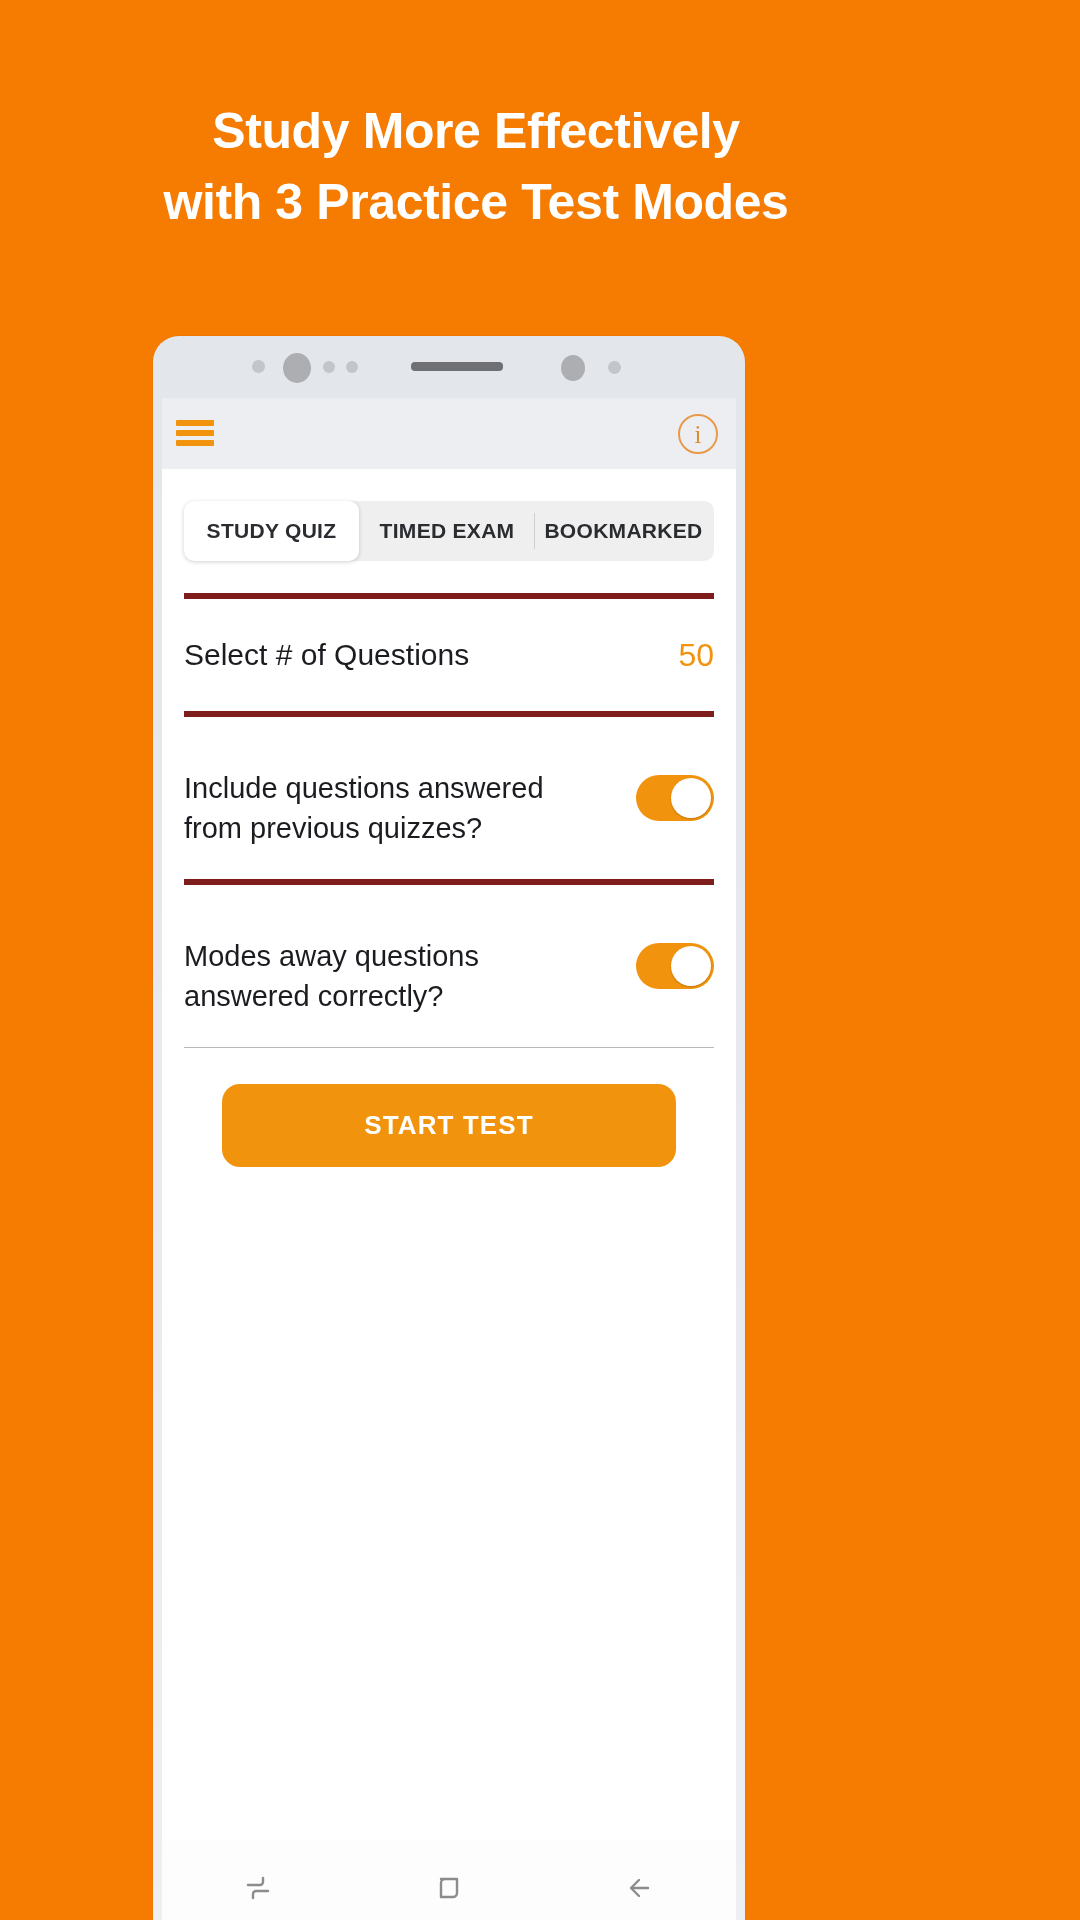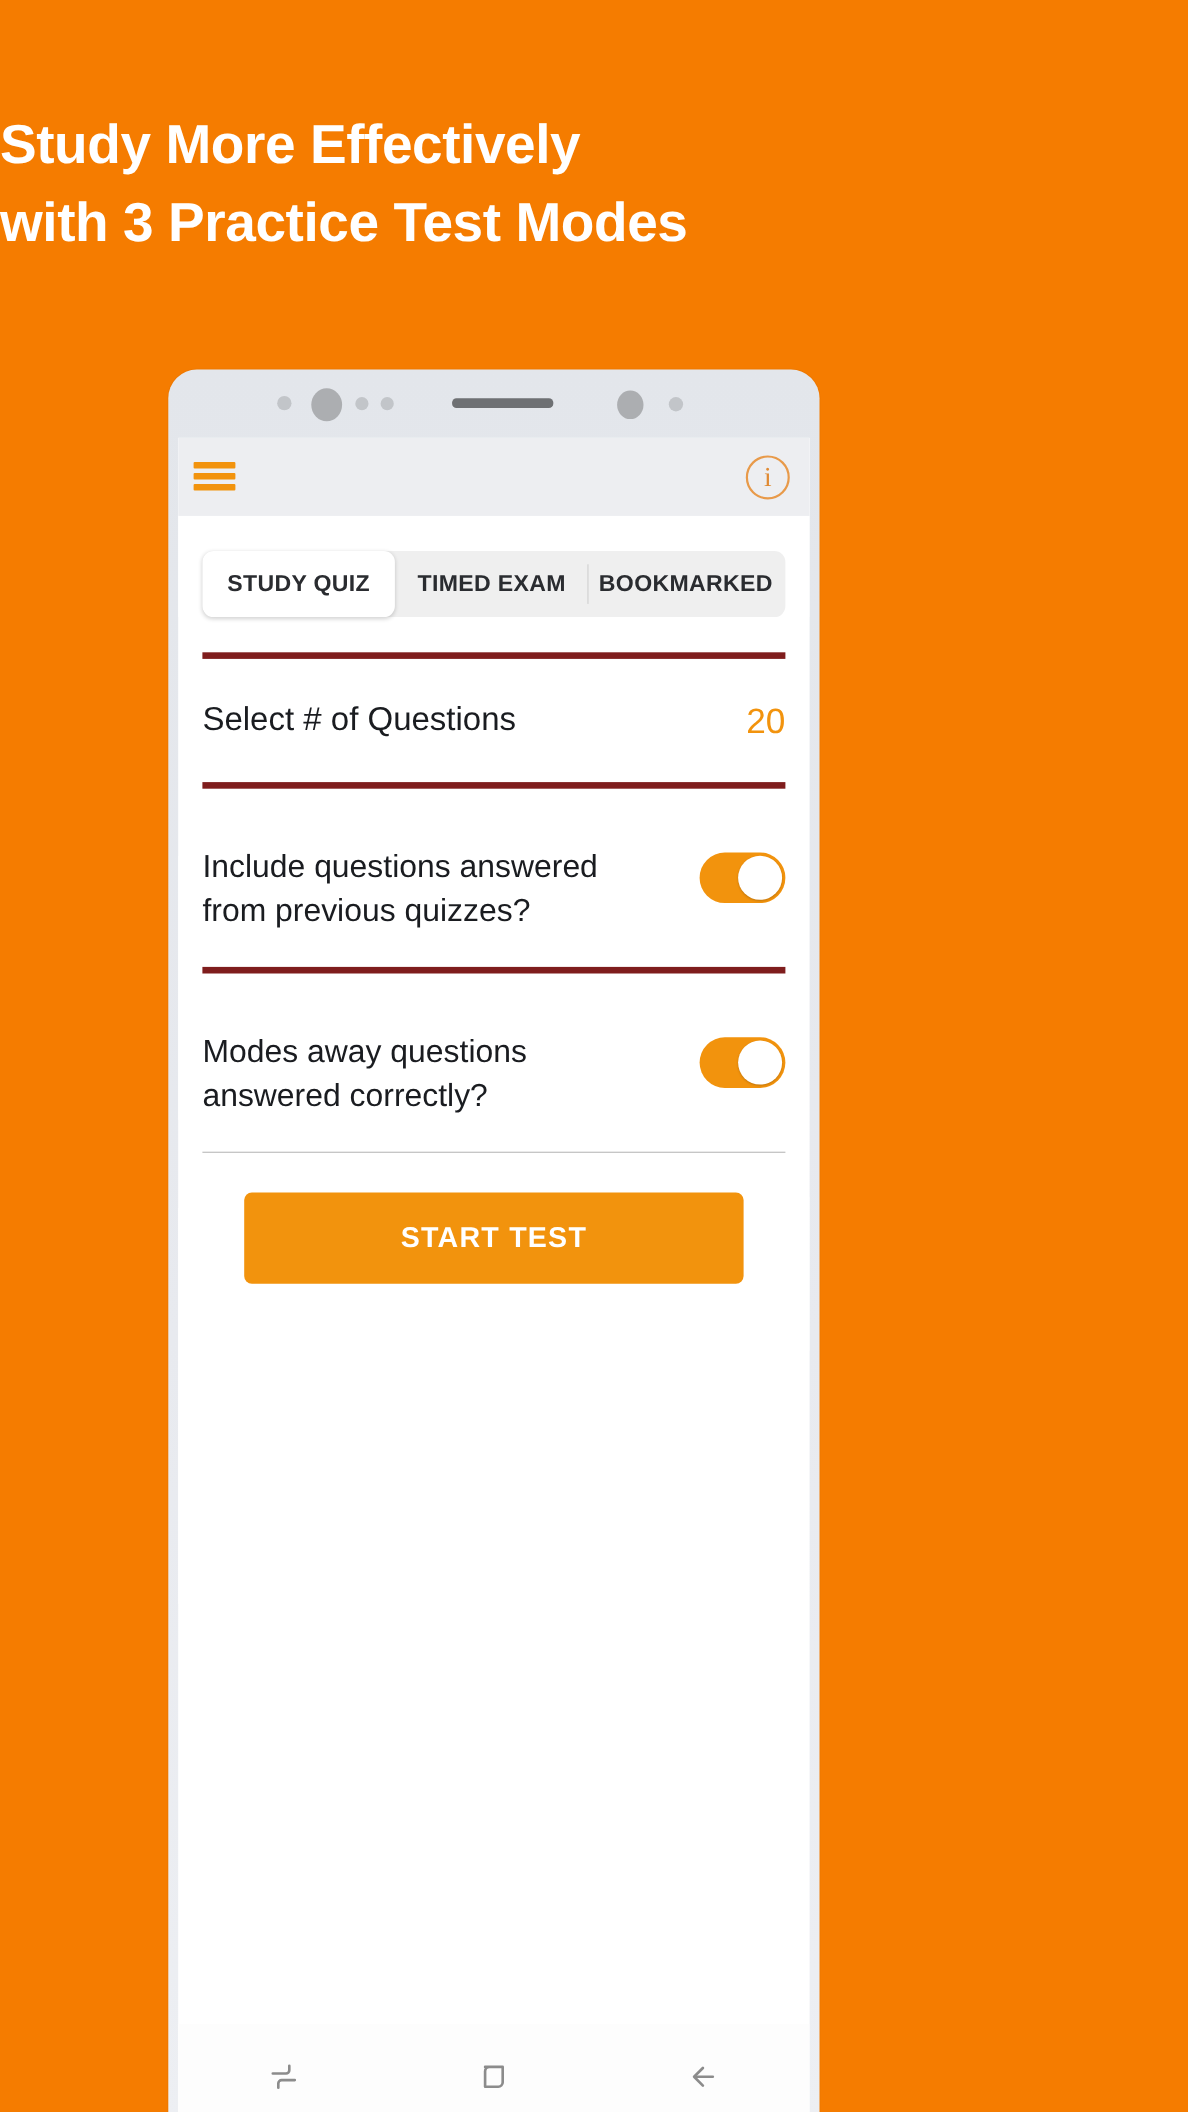--- a/index.html
+++ b/index.html
@@ -15,20 +15,21 @@
     font-family: "Liberation Sans", sans-serif;
     position: relative;
   }
 
   
   .headline {
     position: absolute;
     top: 96px;
     left: 0;
     width: 952px;
+    text-align: center;
     color: #FFFFFF;
     font-size: 50px;
     font-weight: bold;
     line-height: 71px;
     letter-spacing: -0.4px;
   }
   .headline .line { display: block; }
 
   
   .phone {
@@ -223,21 +224,21 @@
 
   
   .btn-wrap {
     padding: 36px 60px 0 60px;
   }
   .start-btn {
     width: 100%;
     height: 83px;
     background: #F2930D;
     border: none;
-    border-radius: 7px;
+    border-radius: 18px;
     color: #FFFFFF;
     font-size: 26px;
     font-weight: bold;
     letter-spacing: 1.1px;
     font-family: "Liberation Sans", sans-serif;
     cursor: pointer;
   }
 
   
   .navbar {
@@ -316,21 +317,21 @@
       <div class="tabs">
         <div class="tab tab-0 active">STUDY QUIZ</div>
         <div class="tab tab-1">TIMED EXAM</div>
         <div class="tab-divider"></div>
         <div class="tab tab-2">BOOKMARKED</div>
       </div>
     </div>
 
     <div class="row row-qty first">
       <div class="row-label">Select # of Questions</div>
-      <div class="qty-value">20</div>
+      <div class="qty-value">50</div>
     </div>
 
     <div class="row row-toggle">
       <div class="toggle-label">Include questions answered from previous quizzes?</div>
       <div class="switch">
         <div class="knob"></div>
       </div>
     </div>
 
     <div class="row row-toggle">

